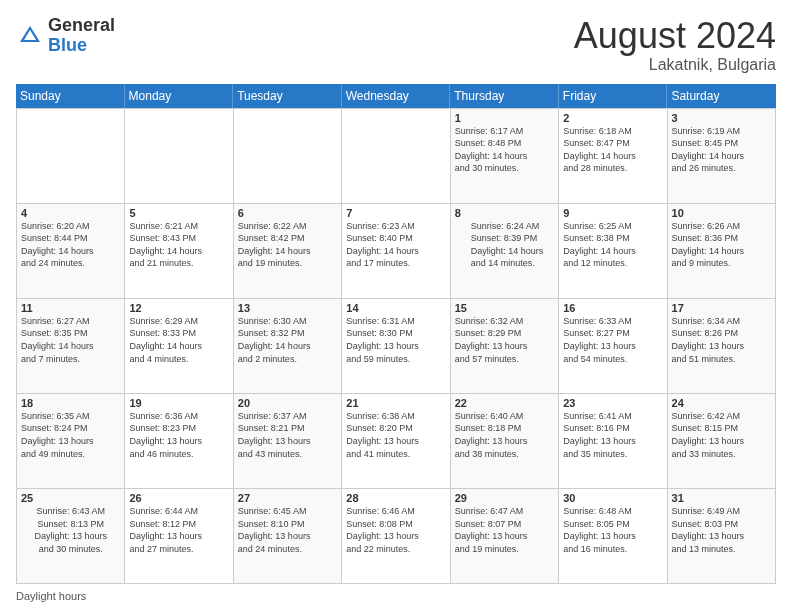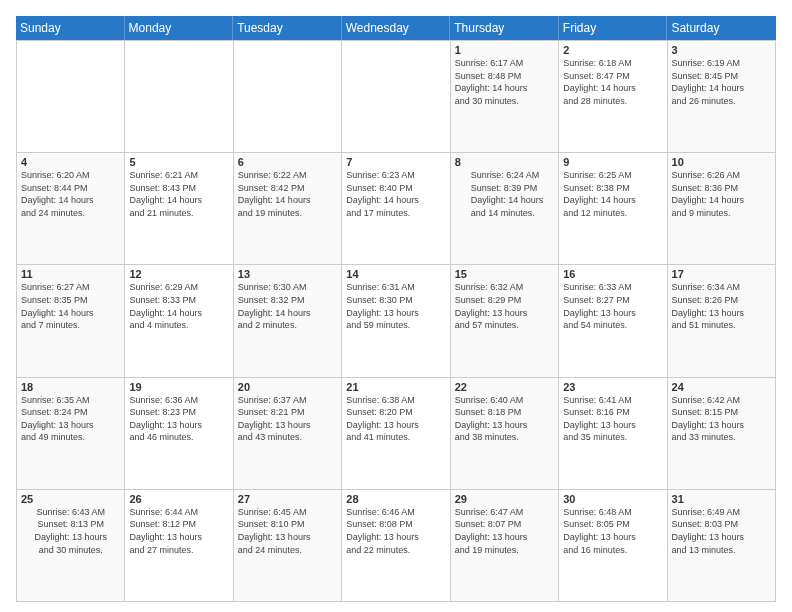--- a/index.html
+++ b/index.html
@@ -118,20 +118,36 @@
       margin-top: 6px;
       font-size: 11px;
       color: #555;
       text-align: left;
     }
   </style>
 </head>
 <body>
 
 <div class="page">
+  <div class="header">
+    <div class="logo">
+      <svg class="logo-icon" viewBox="0 0 28 28">
+        <polygon points="14,4 24,20 4,20" fill="#2878c8"></polygon>
+        <polygon points="14,8 20,18 8,18" fill="white"></polygon>
+      </svg>
+      <div class="logo-text">
+        <span class="logo-general">General</span>
+        <span class="logo-blue">Blue</span>
+      </div>
+    </div>
+    <div class="title-block">
+      <div class="main-title">August 2024</div>
+      <div class="subtitle">Lakatnik, Bulgaria</div>
+    </div>
+  </div>
 
   <div class="calendar">
     <div class="cal-header" id="cal-header">
         <div class="cal-header-cell">Sunday</div>
         <div class="cal-header-cell">Monday</div>
         <div class="cal-header-cell">Tuesday</div>
         <div class="cal-header-cell">Wednesday</div>
         <div class="cal-header-cell">Thursday</div>
         <div class="cal-header-cell">Friday</div>
         <div class="cal-header-cell">Saturday</div>
@@ -364,13 +380,14 @@
             <span class="day-num">31</span>
             <div class="day-info" style="white-space: pre-line;">Sunrise: 6:49 AM
 Sunset: 8:03 PM
 Daylight: 13 hours
 and 13 minutes.</div>
           </div>
         </div>
       </div>
   </div>
 
+  <div class="footer">Daylight hours</div>
 </div>
 
 </body></html>

